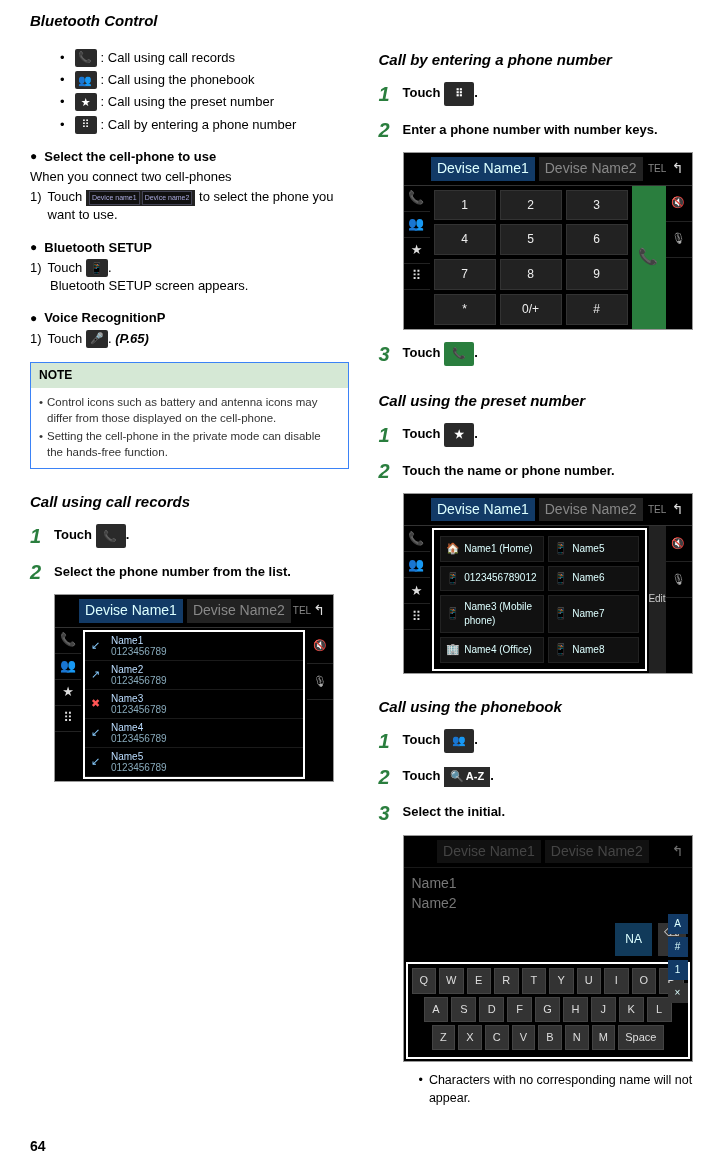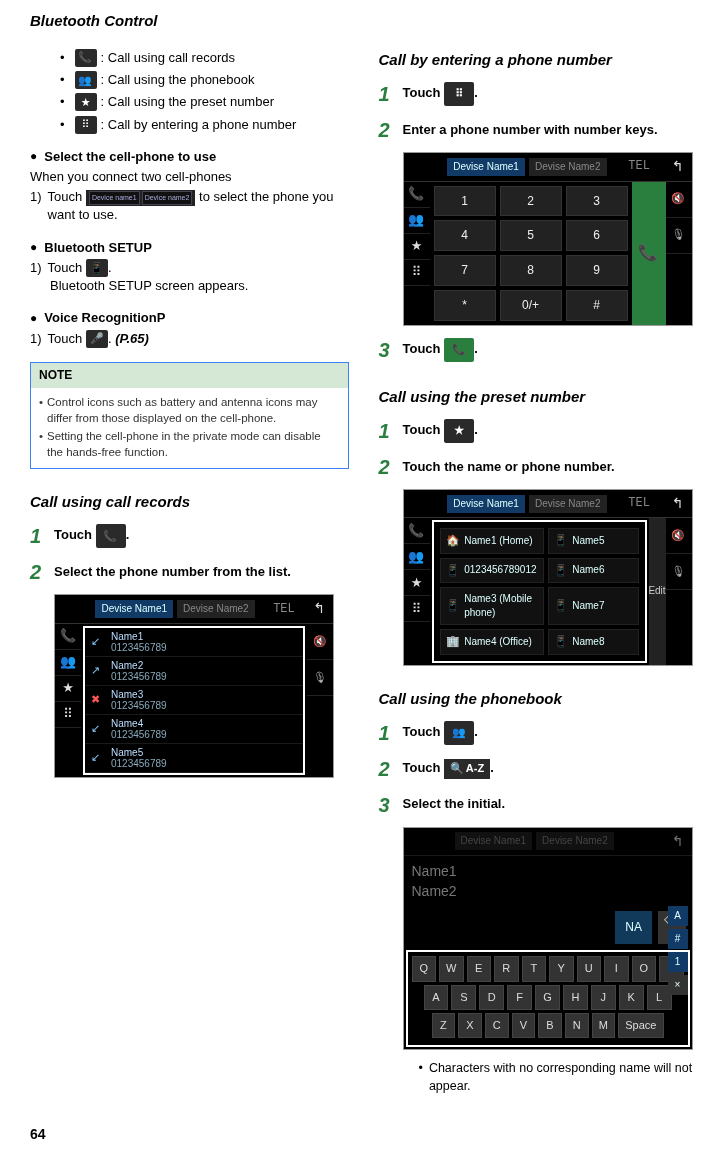--- a/index.html
+++ b/index.html
@@ -68,23 +68,23 @@
       margin-left: 24px; margin-top: 4px; margin-bottom: 10px;
       border: 1px solid #999; background: #000;
     }
     
     .shot-header {
       display:flex; align-items:center; justify-content:space-between;
       background:#000; color:#ccc; font-size:10px; padding:4px 8px;
       border-bottom:1px solid #333;
     }
     .shot-header .devtabs { display:flex; gap:4px; }
-    .shot-header .devtab { background:#123a66; color:#dff; padding:2px 6px; font-size:10px; }
+    .shot-header .devtab { background:#123a66; color:#dff; padding:2px 6px; font-size:14px; }
     .shot-header .devtab.inactive { background:#222; color:#888; }
-    .shot-header .sig { color:#888; font-size:12px;font-family:Liberation Mono, monospace; }
+    .shot-header .sig { color:#888; font-size:10px; }
     .shot-header .back::before { content:"↰"; color:#ddd; font-size:14px; }
     .dial-body { display:flex; }
     .sidebar {
       display:flex; flex-direction:column; background:#000;
     }
     .sidebar .sb {
       width:26px; height:26px; display:flex; align-items:center; justify-content:center;
       color:#ddd; font-size:13px; border-bottom:1px solid #222;
     }
     .dialpad {

